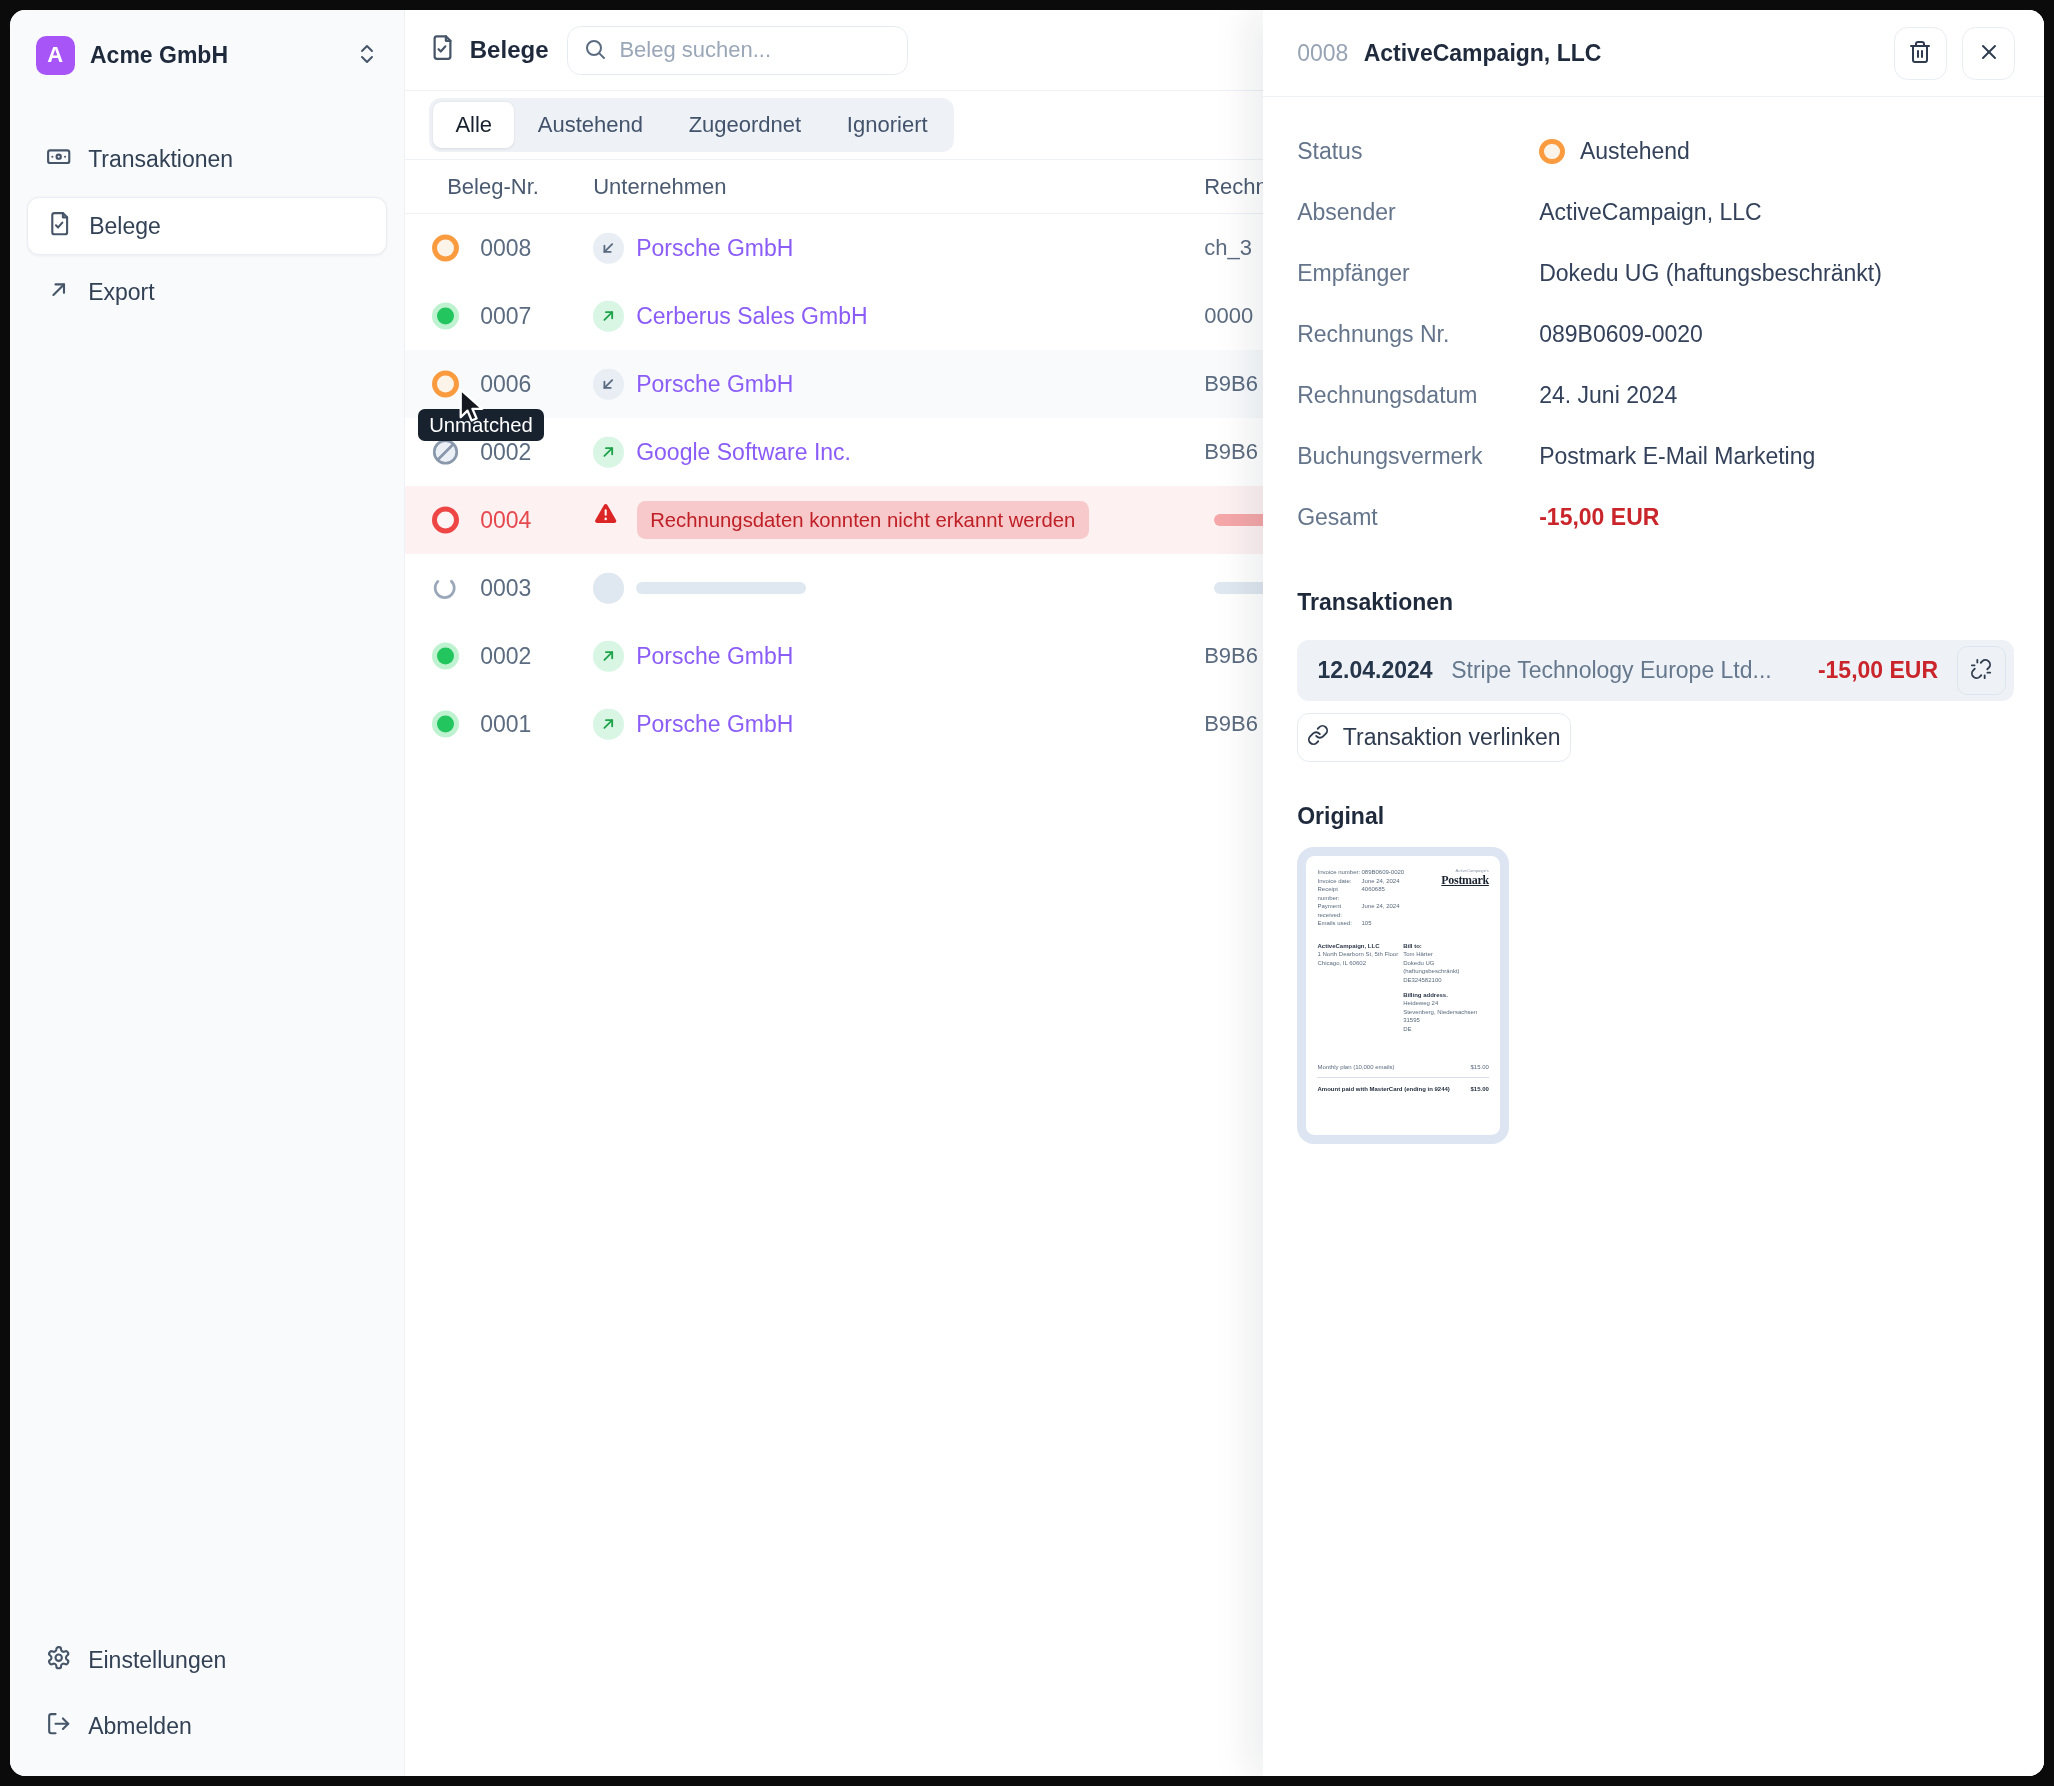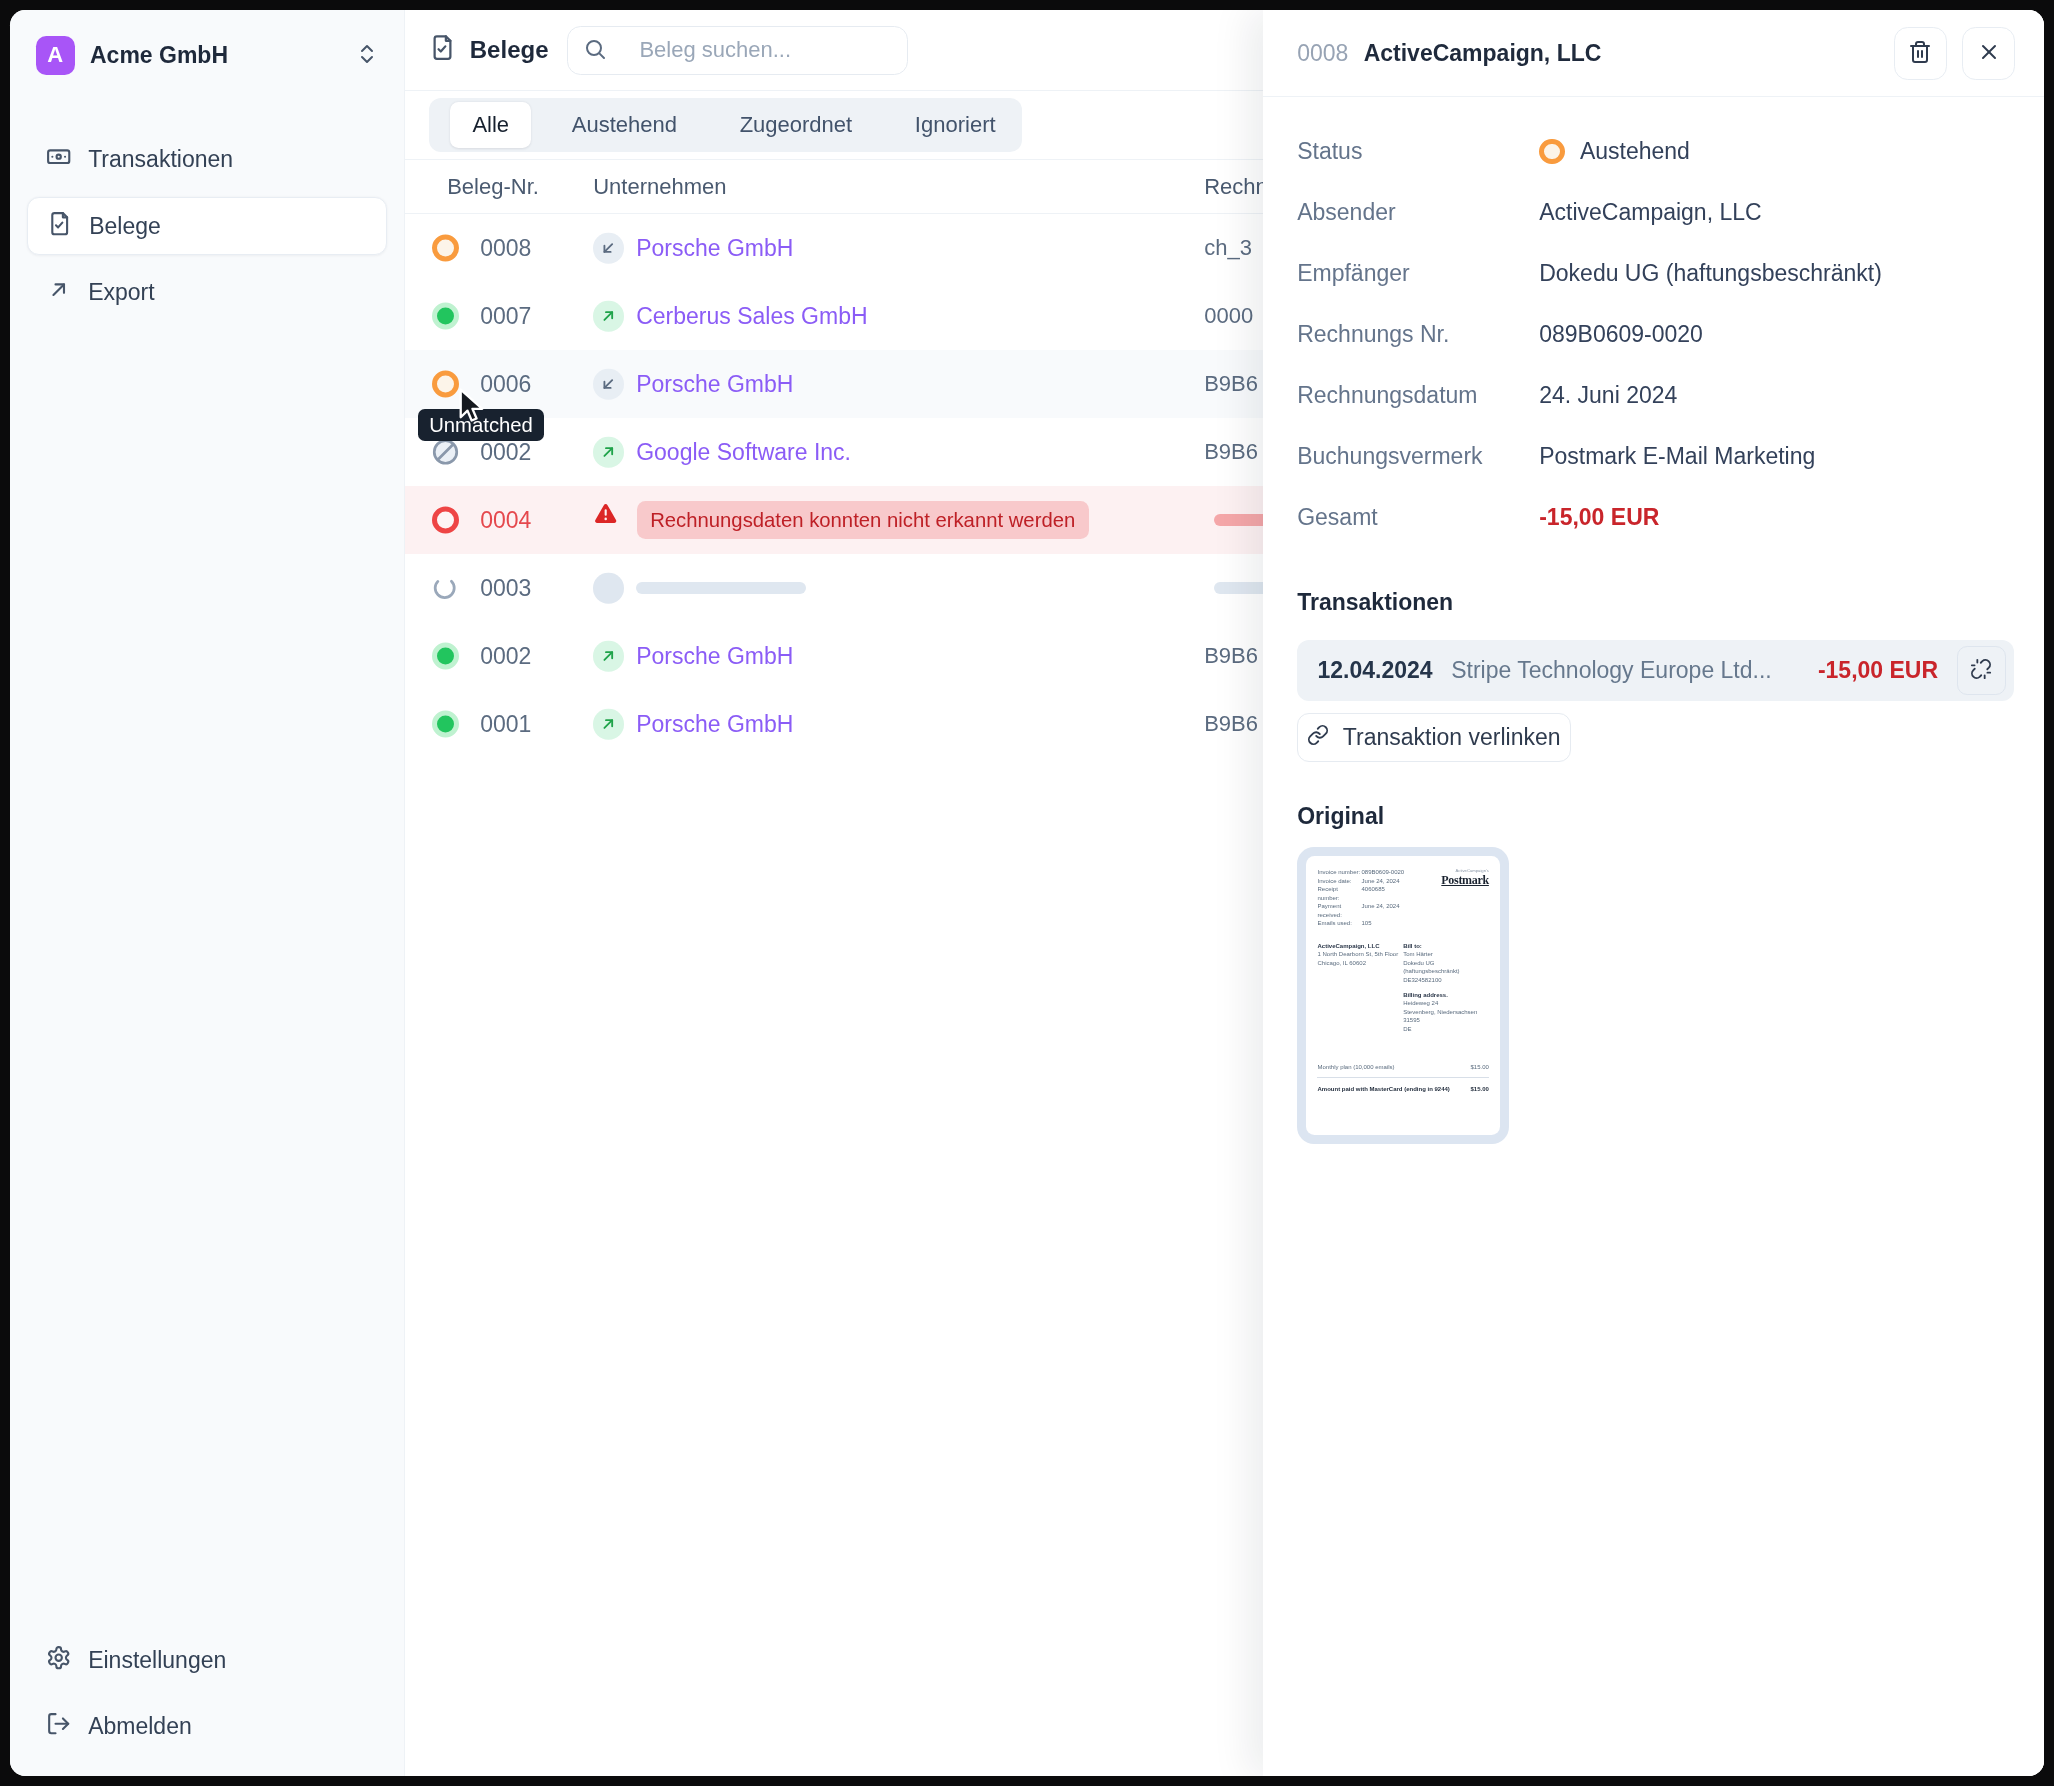--- a/index.html
+++ b/index.html
@@ -16,26 +16,26 @@
   .nav-item { display:flex; align-items:center; gap:17px; height:58px; padding:0 18.6px; border-radius:12px; font-size:23px; font-weight:500; color:#334155; cursor:default; }
   .nav-item.active { background:#fff; border:0.8px solid #E8EDF3; box-shadow:0 0.8px 2.5px rgba(15,23,42,.05); }
   .sb-footer { position:absolute; left:17px; right:17px; bottom:20.3px; display:flex; flex-direction:column; gap:8.5px; }
   .icon-slate { stroke:#475569; fill:none; stroke-width:2; stroke-linecap:round; stroke-linejoin:round; }
 
   
   .main { position:absolute; left:395px; top:0; right:0; bottom:0; background:#fff; }
   .toolbar { height:81px; border-bottom:0.8px solid #EEF2F6; display:flex; align-items:center; padding:0 24px; }
   .tb-title { display:flex; align-items:center; gap:13.6px; font-size:24px; font-weight:600; color:#1E293B; margin-right:18.6px; }
   .search { width:341px; height:49px; border:1.7px solid #E6EBF1; border-radius:13.6px; display:flex; align-items:center; gap:12px; padding:0 15.3px; background:#fff; }
-  .search input { border:none; outline:none; font-size:22px; color:#334155; background:transparent; width:100%; font-family:"Liberation Sans",sans-serif;margin-left:20px; }
+  .search input { border:none; outline:none; font-size:22px; color:#334155; background:transparent; width:100%; font-family:"Liberation Sans",sans-serif; }
   .search input::placeholder { color:#9AA7B8; }
 
   .tabsrow { height:69px; border-bottom:0.8px solid #EEF2F6; display:flex; align-items:center; padding:0 24px; }
   .tabs { display:inline-flex; background:#EEF2F6; border-radius:12px; padding:4.2px; gap:1.7px; }
-  .tab { font-size:22px; color:#42536B; padding:12px 22px; height:46px; display:flex; align-items:center; border-radius:8.5px; font-weight:500;margin-left:17px; }
+  .tab { font-size:22px; color:#42536B; padding:12px 22px; height:46px; display:flex; align-items:center; border-radius:8.5px; font-weight:500; }
   .tab.active { background:#fff; color:#16202E; box-shadow:0 0.8px 2.5px rgba(15,23,42,.10); }
 
   .thead { height:54px; border-bottom:0.8px solid #EEF2F6; position:relative; font-size:22px; color:#4A5A70; font-weight:500; }
   .thead span { position:absolute; top:0; line-height:54px; white-space:nowrap; }
   .th-number { left:42px; } .th-company { left:188px; } .th-ref { left:799px; }
 
   .row { height:68px; position:relative; }
   .row.hovered { background:#F8FAFC; }
   .row.error { background:#FDF1F2; }
   .cell-status { position:absolute; left:27px; top:50%; transform:translateY(-50%); display:flex; }

